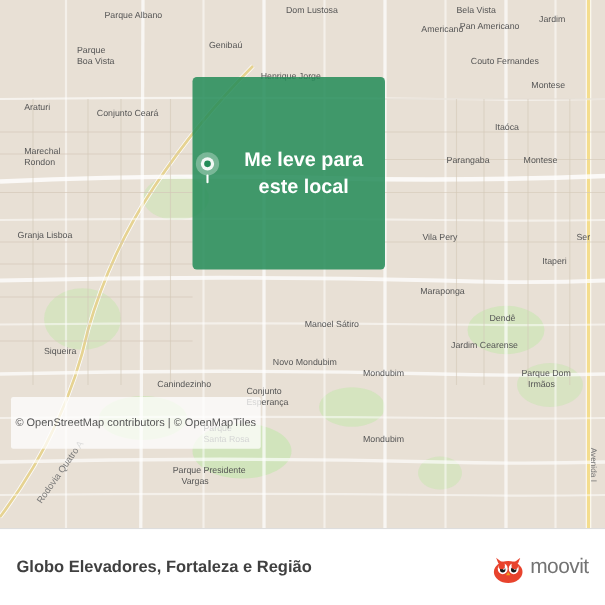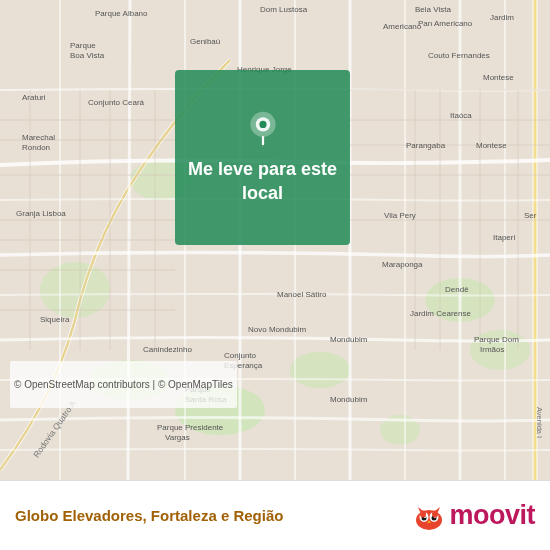--- a/index.html
+++ b/index.html
@@ -30,21 +30,21 @@
     
     .highlight-box {
       position: absolute;
       top: 70px;
       left: 175px;
       width: 175px;
       height: 175px;
       background-color: rgba(34, 139, 87, 0.85);
       border-radius: 4px;
       display: flex;
-      flex-direction: column;
+      flex-direction: row;
       align-items: center;
       justify-content: center;
       z-index: 10;
     }
 
     .location-pin {
       width: 36px;
       height: 36px;
       margin-bottom: 12px;
     }
@@ -78,30 +78,30 @@
       align-items: center;
       gap: 4px;
     }
 
     .moovit-owl {
       width: 32px;
       height: 32px;
     }
 
     .moovit-text {
-      font-size: 27px;
-      font-weight: bold;
-      color: #be185d;
+      font-size: 19px;
+      font-weight: normal;
+      color: #737373;
       letter-spacing: -0.5px;
     }
 
     .place-name {
       font-size: 15px;
       font-weight: bold;
-      color: #a16207;
+      color: #404040;
       max-width: 340px;
     }
 
     .attribution {
       position: absolute;
       bottom: 72px;
       left: 10px;
       font-size: 10px;
       color: #555;
       background: rgba(255,255,255,0.75);

